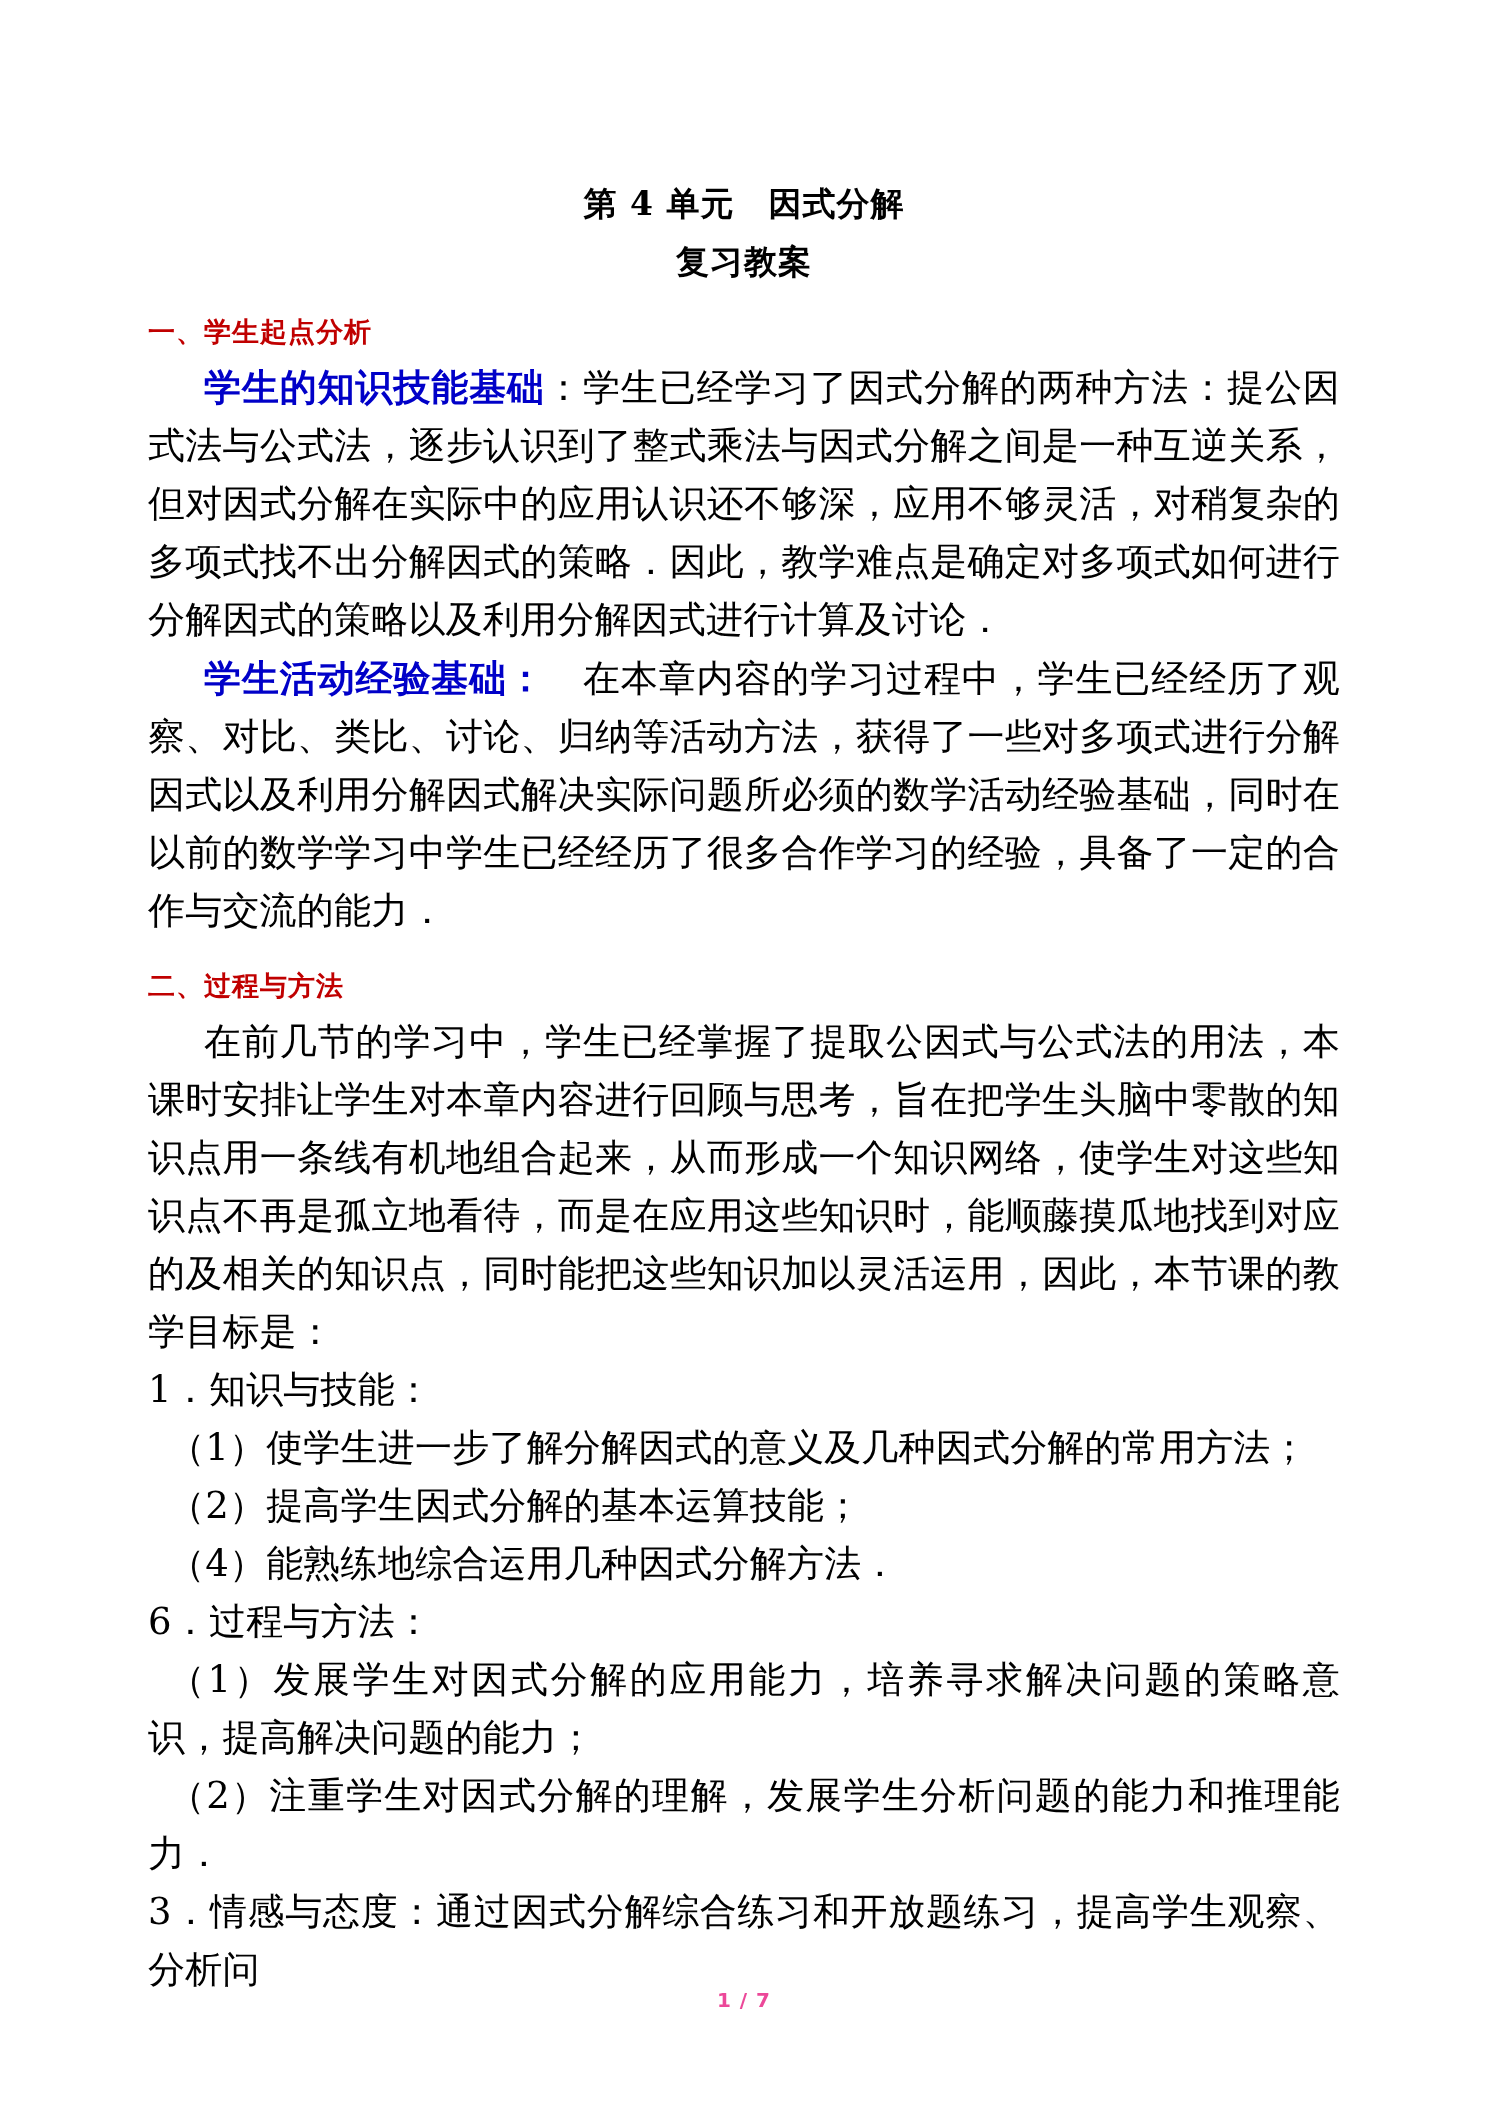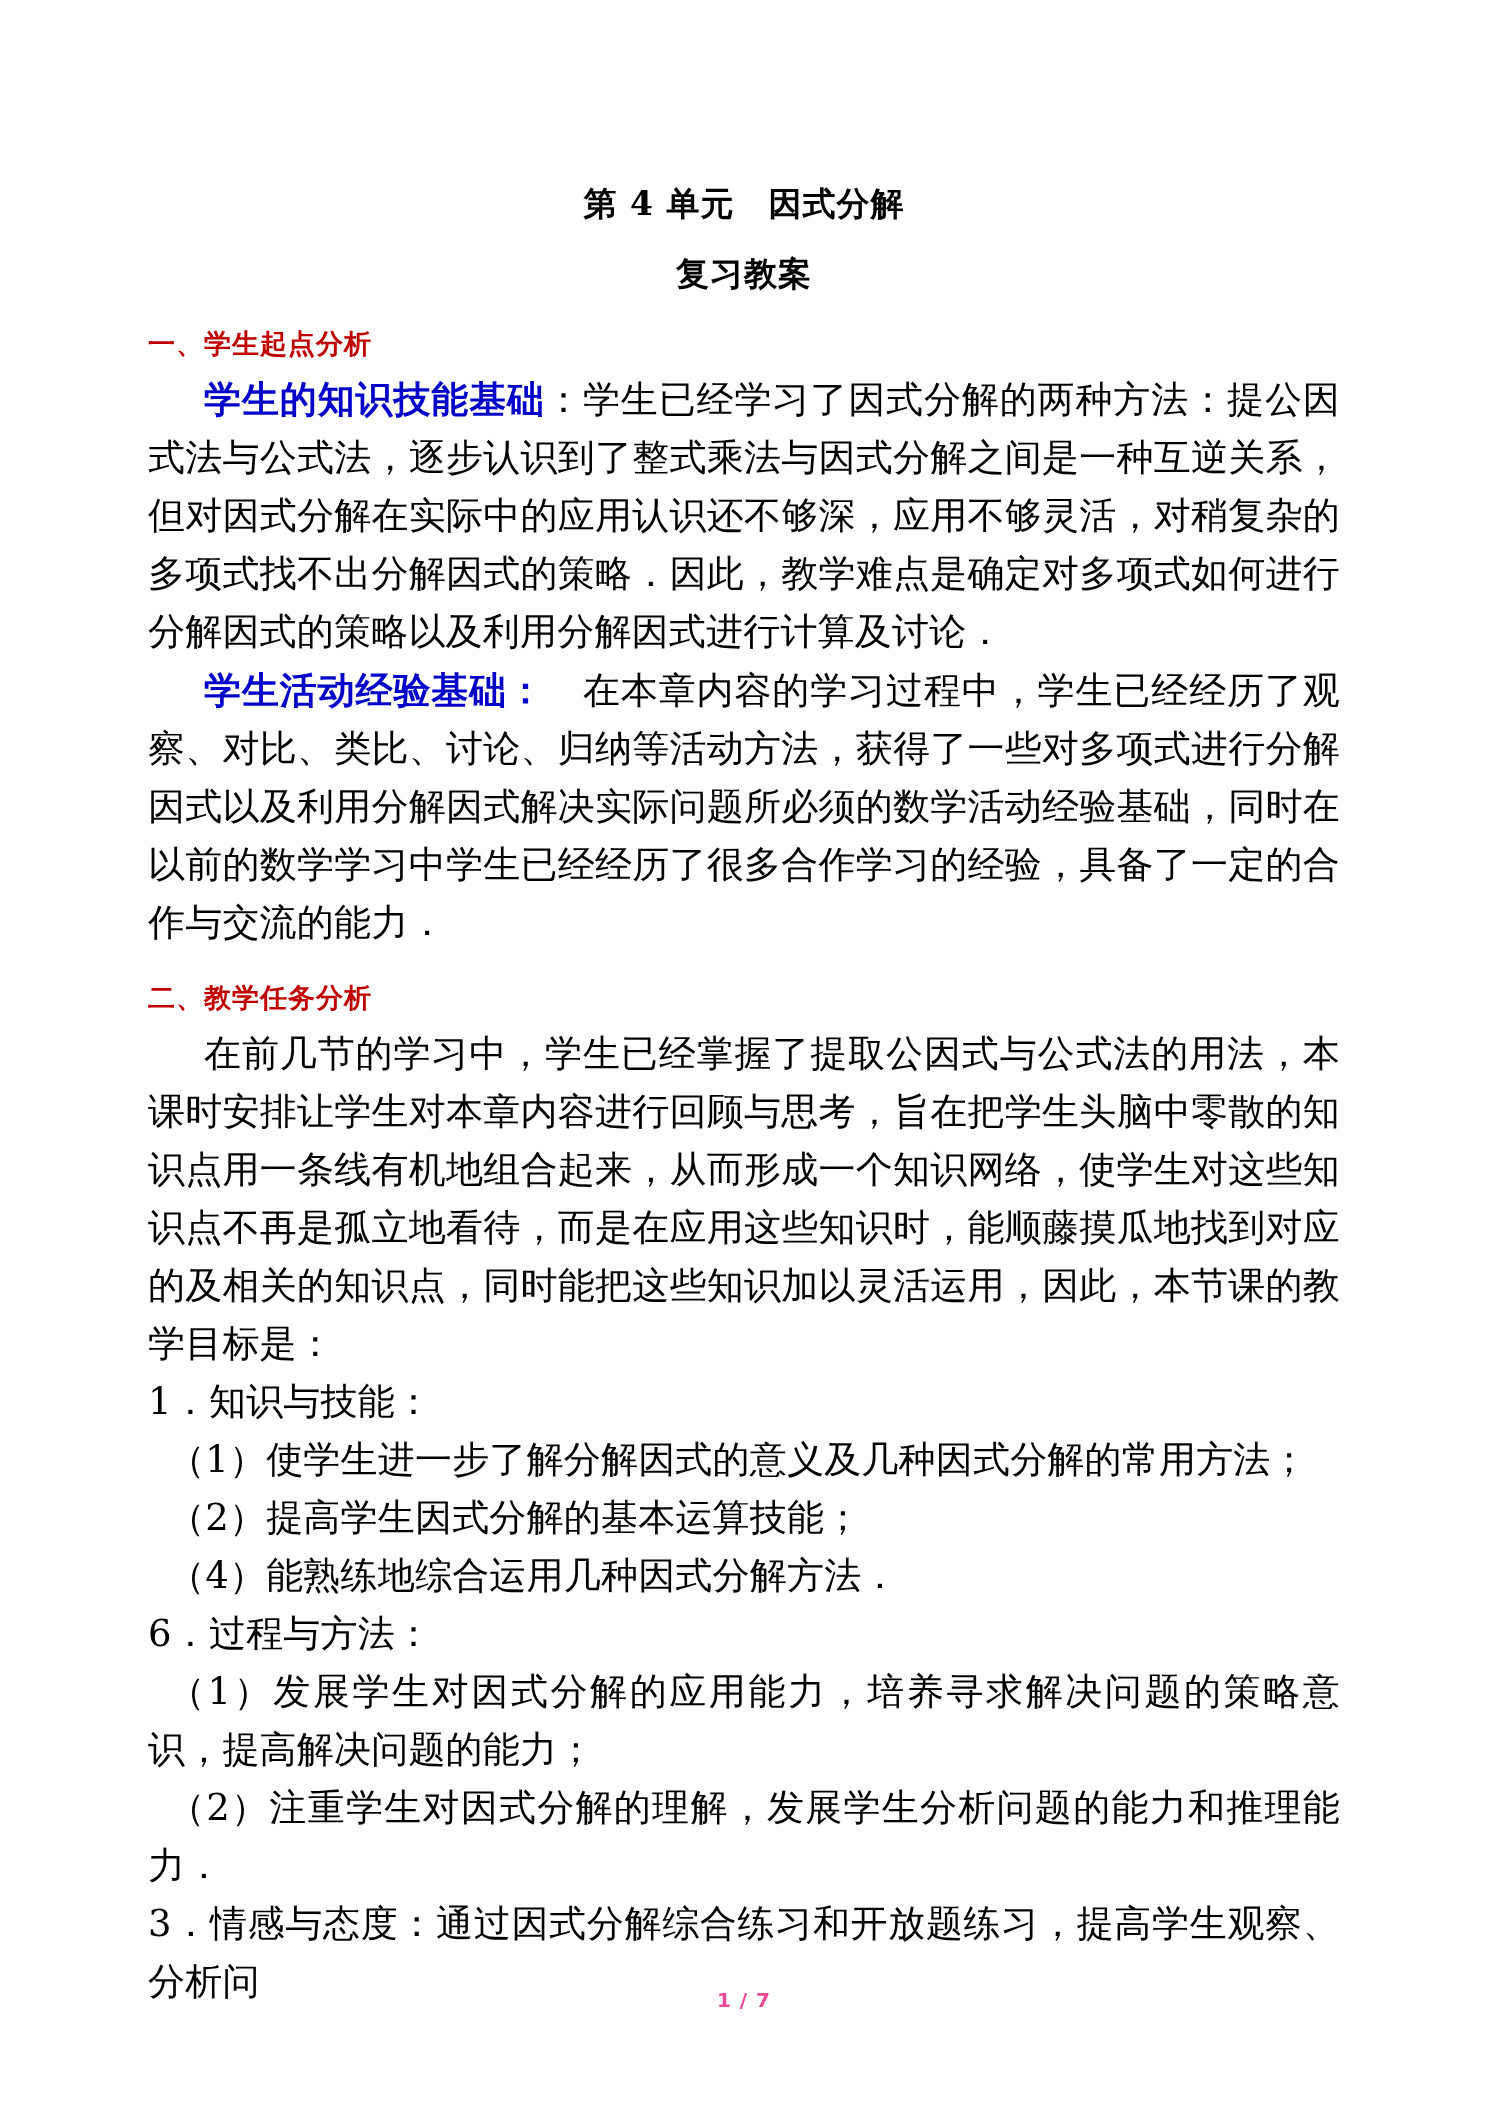--- a/index.html
+++ b/index.html
@@ -27,21 +27,21 @@
     font-size: 33px;
     font-weight: 700;
     line-height: 1.45;
     letter-spacing: 1px;
     color: #000000;
   }
   .doc-title {
     margin: 30px 0 0 0;
   }
   .doc-subtitle {
-    margin: 22px 0 0 0;
+    margin: 10px 0 0 0;
   }
   .section-heading {
     font-size: 27px;
     font-weight: 700;
     color: #c00000;
     line-height: 1.5;
     letter-spacing: 1px;
     margin: 26px 0 6px 0;
   }
   .para {
@@ -86,21 +86,21 @@
   <h3 class="section-heading">一、学生起点分析</h3>
 
   <p class="para indent">
     <span class="lead-blue">学生的知识技能基础</span><span>：学生已经学习了因式分解的两种方法：提公因式法与公式法，逐步认识到了整式乘法与因式分解之间是一种互逆关系，但对因式分解在实际中的应用认识还不够深，应用不够灵活，对稍复杂的多项式找不出分解因式的策略．因此，教学难点是确定对多项式如何进行分解因式的策略以及利用分解因式进行计算及讨论．</span>
   </p>
 
   <p class="para indent">
     <span class="lead-blue">学生活动经验基础：</span><span>　在本章内容的学习过程中，学生已经经历了观察、对比、类比、讨论、归纳等活动方法，获得了一些对多项式进行分解因式以及利用分解因式解决实际问题所必须的数学活动经验基础，同时在以前的数学学习中学生已经经历了很多合作学习的经验，具备了一定的合作与交流的能力．</span>
   </p>
 
-  <h3 class="section-heading">二、教学任务分析</h3>
+  <h3 class="section-heading">二、过程与方法</h3>
 
   <p class="para indent">
     <span>在前几节的学习中，学生已经掌握了提取公因式与公式法的用法，本课时安排让学生对本章内容进行回顾与思考，旨在把学生头脑中零散的知识点用一条线有机地组合起来，从而形成一个知识网络，使学生对这些知识点不再是孤立地看待，而是在应用这些知识时，能顺藤摸瓜地找到对应的及相关的知识点，同时能把这些知识加以灵活运用，因此，本节课的教学目标是：</span>
   </p>
 
   <p class="para">1．知识与技能：</p>
   <p class="para indent-small">（1）使学生进一步了解分解因式的意义及几种因式分解的常用方法；</p>
   <p class="para indent-small">（2）提高学生因式分解的基本运算技能；</p>
   <p class="para indent-small">（4）能熟练地综合运用几种因式分解方法．</p>
   <p class="para">6．过程与方法：</p>

